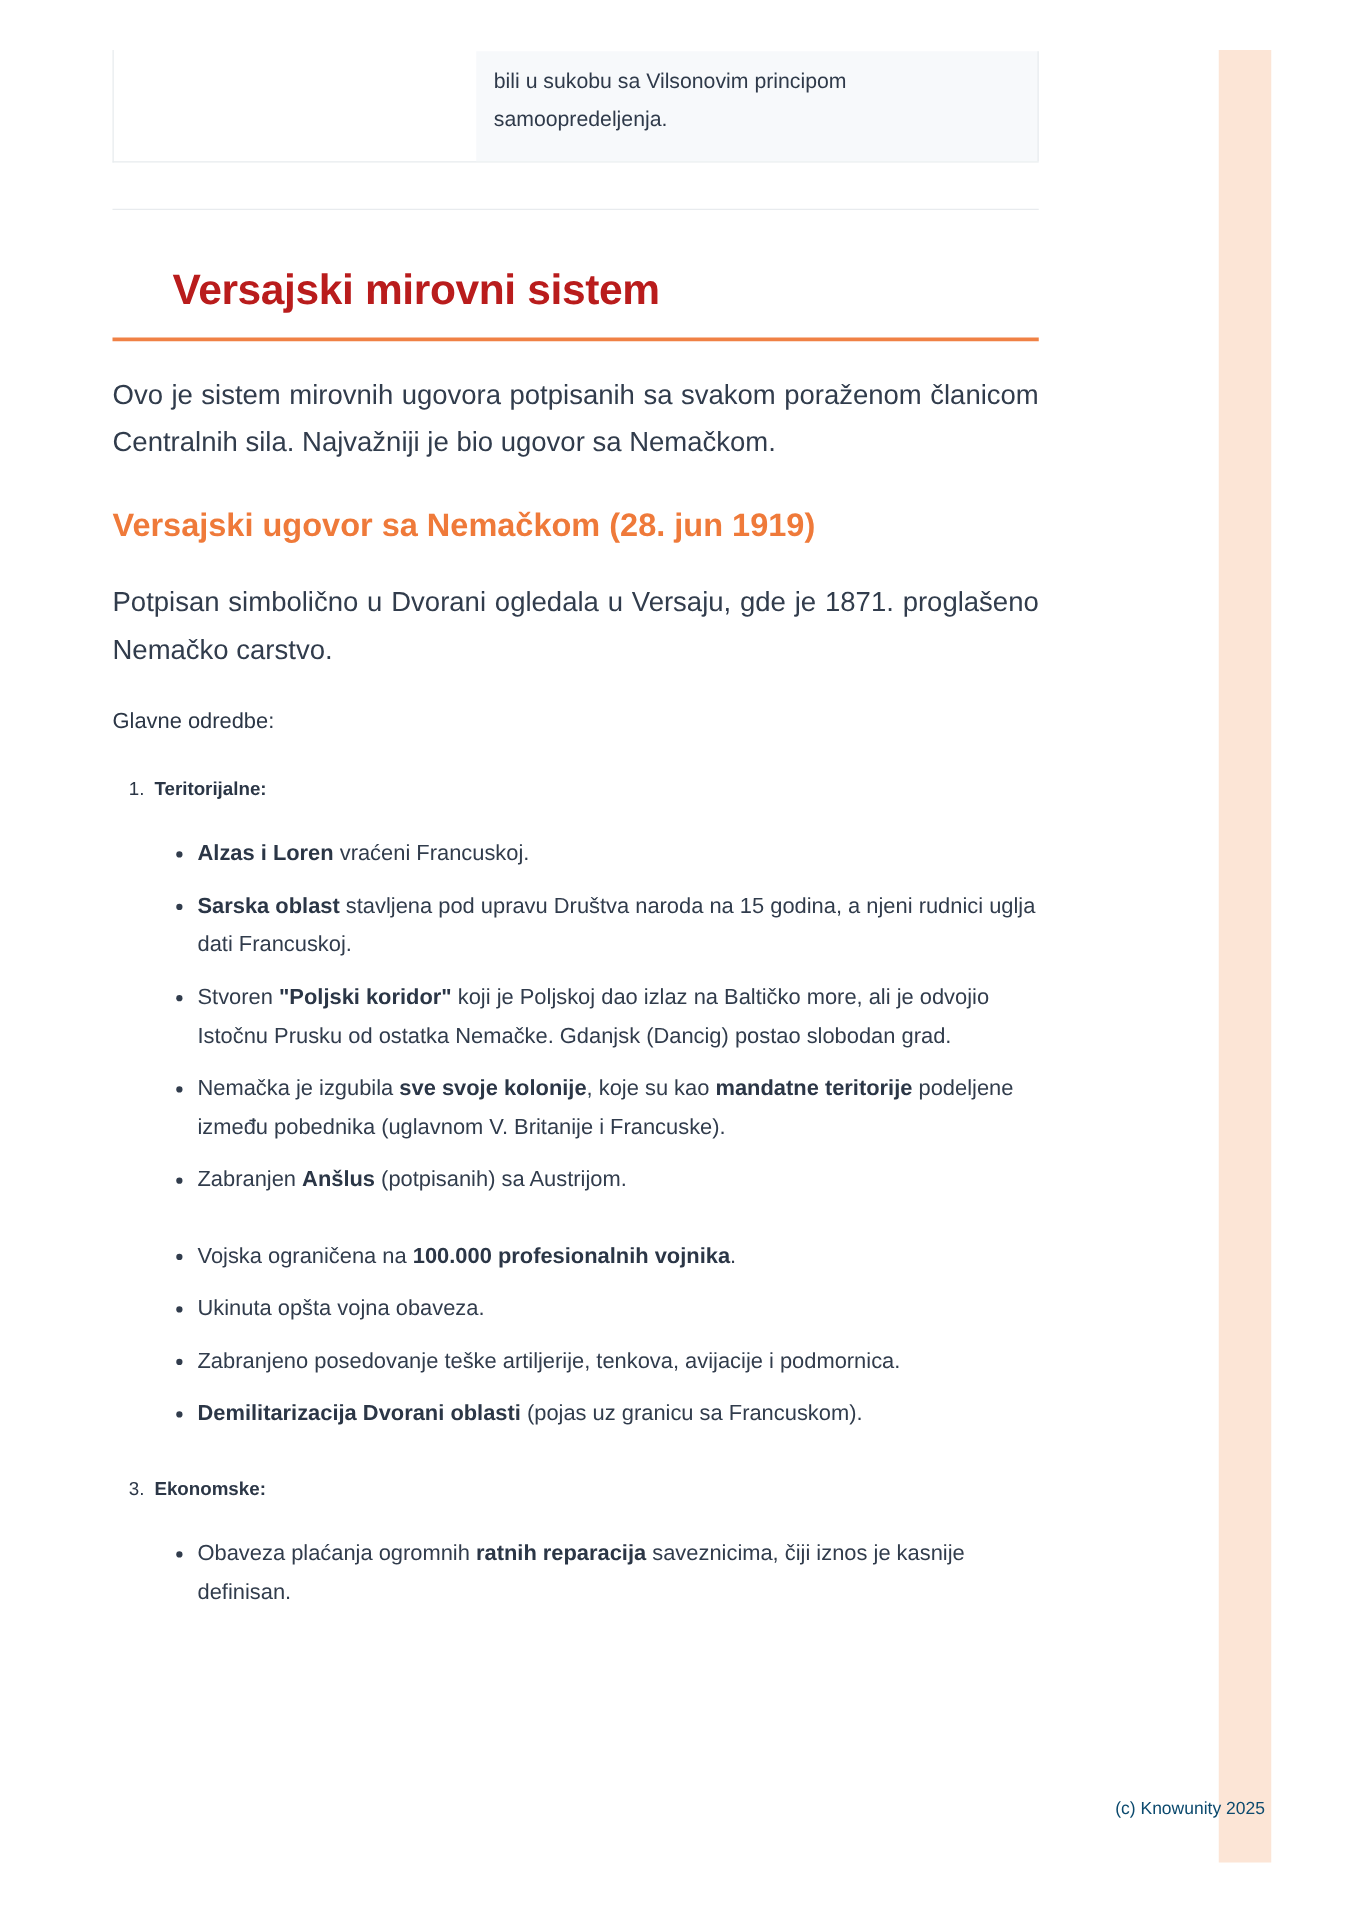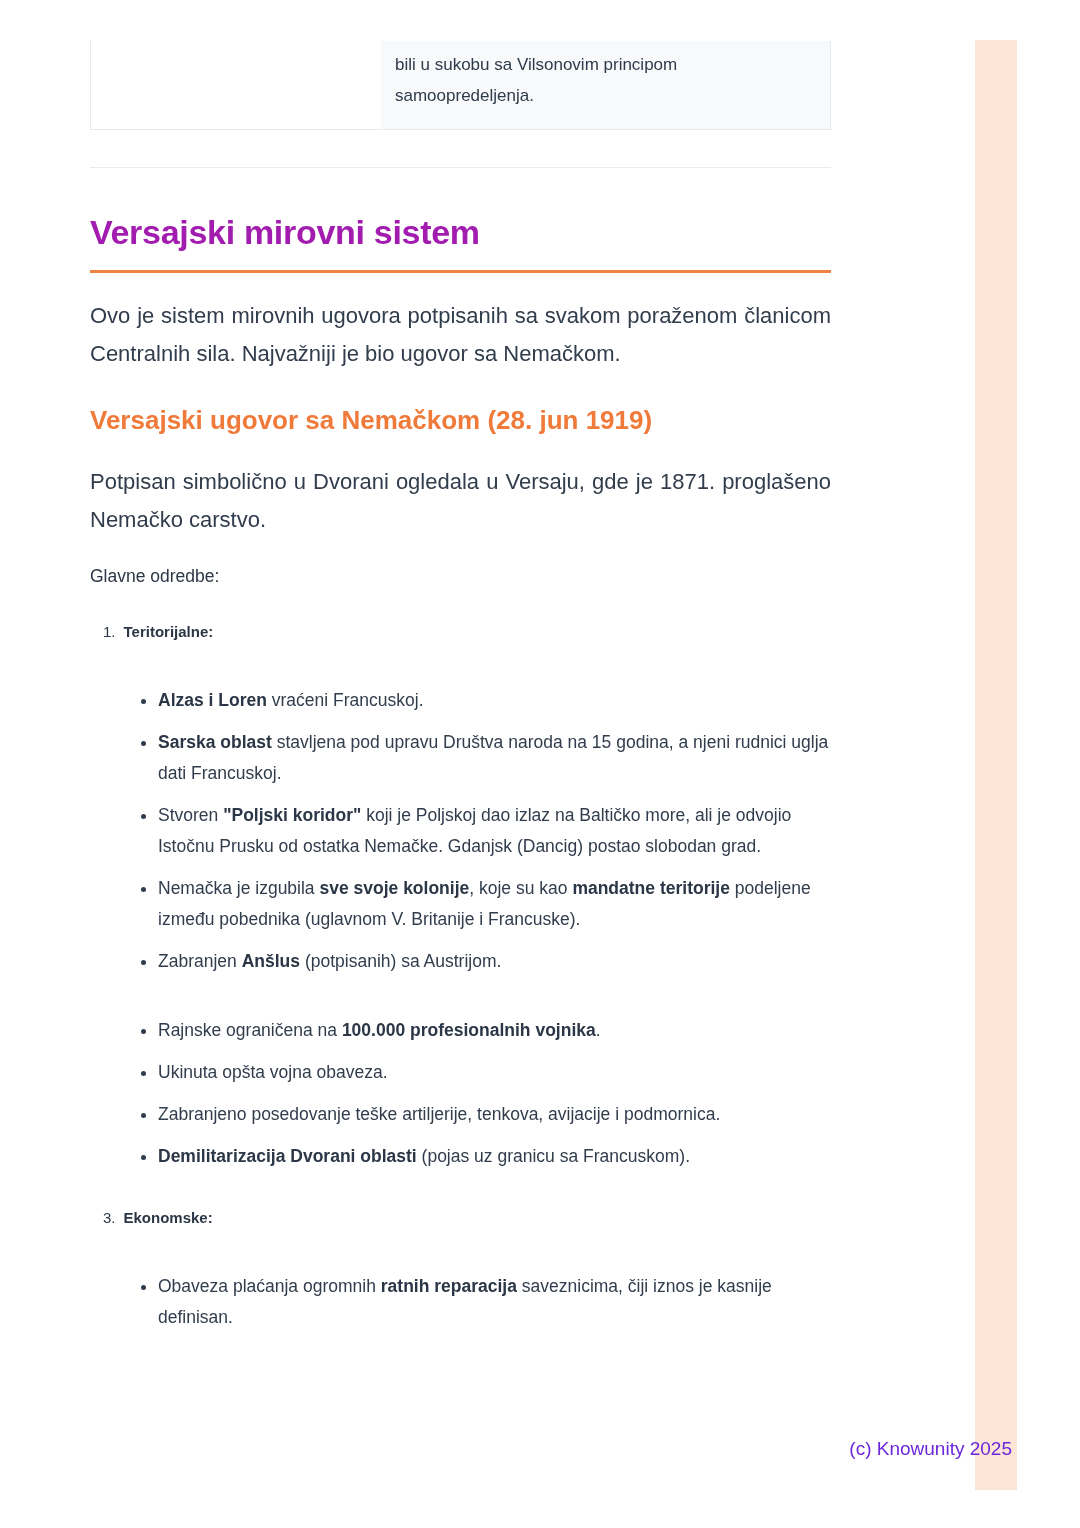--- a/index.html
+++ b/index.html
@@ -32,21 +32,21 @@
     flex:1; background:#f7f9fb;
     padding:8px 18px 18px 14px;
     font-size:17px; line-height:31px; color:#2f3a4a;
   }
   .divider {
     margin-top:37px; height:1px; background:#e8ebee;
   }
   h1.doc-title {
     margin-top:42px;
     font-size:34px; line-height:44px; font-weight:bold;
-    letter-spacing:-0.3px; color:#a21caf;
+    letter-spacing:-0.3px; color:#b91c1c;margin-left:48px;
   }
   .title-rule {
     margin-top:16px; height:3px; background:#f08145; width:100%;
   }
   p.body-par {
     margin-top:24px;
     font-size:22px; line-height:38px;
     text-align:justify; color:#313c4c;
   }
   p.body-par.tight { margin-top:26px; }
@@ -62,33 +62,33 @@
   }
   .section { margin-top:30px; }
   .section.first { margin-top:24px; }
   .section-heading {
     padding-left:13px;
     font-size:15px; line-height:31px; color:#2b3646;
   }
   .section-number { font-weight:normal; margin-right:8px; }
   .section-title { font-weight:bold; }
   ul.section-bullets {
-    margin-top:38px;
+    margin-top:20px;
     padding-left:68px;
     list-style:disc outside;
   }
   ul.section-bullets li {
     font-size:17.5px; line-height:31px;
     margin-bottom:11px; color:#313c4c;
   }
   ul.section-bullets li:last-child { margin-bottom:0; }
   ul.section-bullets li b { font-weight:bold; color:#2b3646; }
   .footer-credit {
     position:absolute; top:1438px; right:68px;
-    font-size:19px; color:#6d28d9;
+    font-size:14px; color:#0c4a6e;
   }
 </style>
 </head>
 <body>
 
 <div class="page-edge-stripe"></div>
 
 <div class="content">
 
   <div class="tablefrag">
@@ -116,21 +116,21 @@
         <ul class="section-bullets">
           <li><b>Alzas i Loren</b><span> vraćeni Francuskoj.</span></li>
           <li><b>Sarska oblast</b><span> stavljena pod upravu Društva naroda na 15 godina, a njeni rudnici uglja dati Francuskoj.</span></li>
           <li><span>Stvoren </span><b>"Poljski koridor"</b><span> koji je Poljskoj dao izlaz na Baltičko more, ali je odvojio Istočnu Prusku od ostatka Nemačke. Gdanjsk (Dancig) postao slobodan grad.</span></li>
           <li><span>Nemačka je izgubila </span><b>sve svoje kolonije</b><span>, koje su kao </span><b>mandatne teritorije</b><span> podeljene između pobednika (uglavnom V. Britanije i Francuske).</span></li>
           <li><span>Zabranjen </span><b>Anšlus</b><span> (potpisanih) sa Austrijom.</span></li>
         </ul>
       </div>
       <div class="section">
         <ul class="section-bullets">
-          <li><span>Rajnske ograničena na </span><b>100.000 profesionalnih vojnika</b><span>.</span></li>
+          <li><span>Vojska ograničena na </span><b>100.000 profesionalnih vojnika</b><span>.</span></li>
           <li><span>Ukinuta opšta vojna obaveza.</span></li>
           <li><span>Zabranjeno posedovanje teške artiljerije, tenkova, avijacije i podmornica.</span></li>
           <li><b>Demilitarizacija Dvorani oblasti</b><span> (pojas uz granicu sa Francuskom).</span></li>
         </ul>
       </div>
       <div class="section">
         <div class="section-heading"><span class="section-number">3.</span><span class="section-title">Ekonomske:</span></div>
         <ul class="section-bullets">
           <li><span>Obaveza plaćanja ogromnih </span><b>ratnih reparacija</b><span> saveznicima, čiji iznos je kasnije definisan.</span></li>
         </ul>

